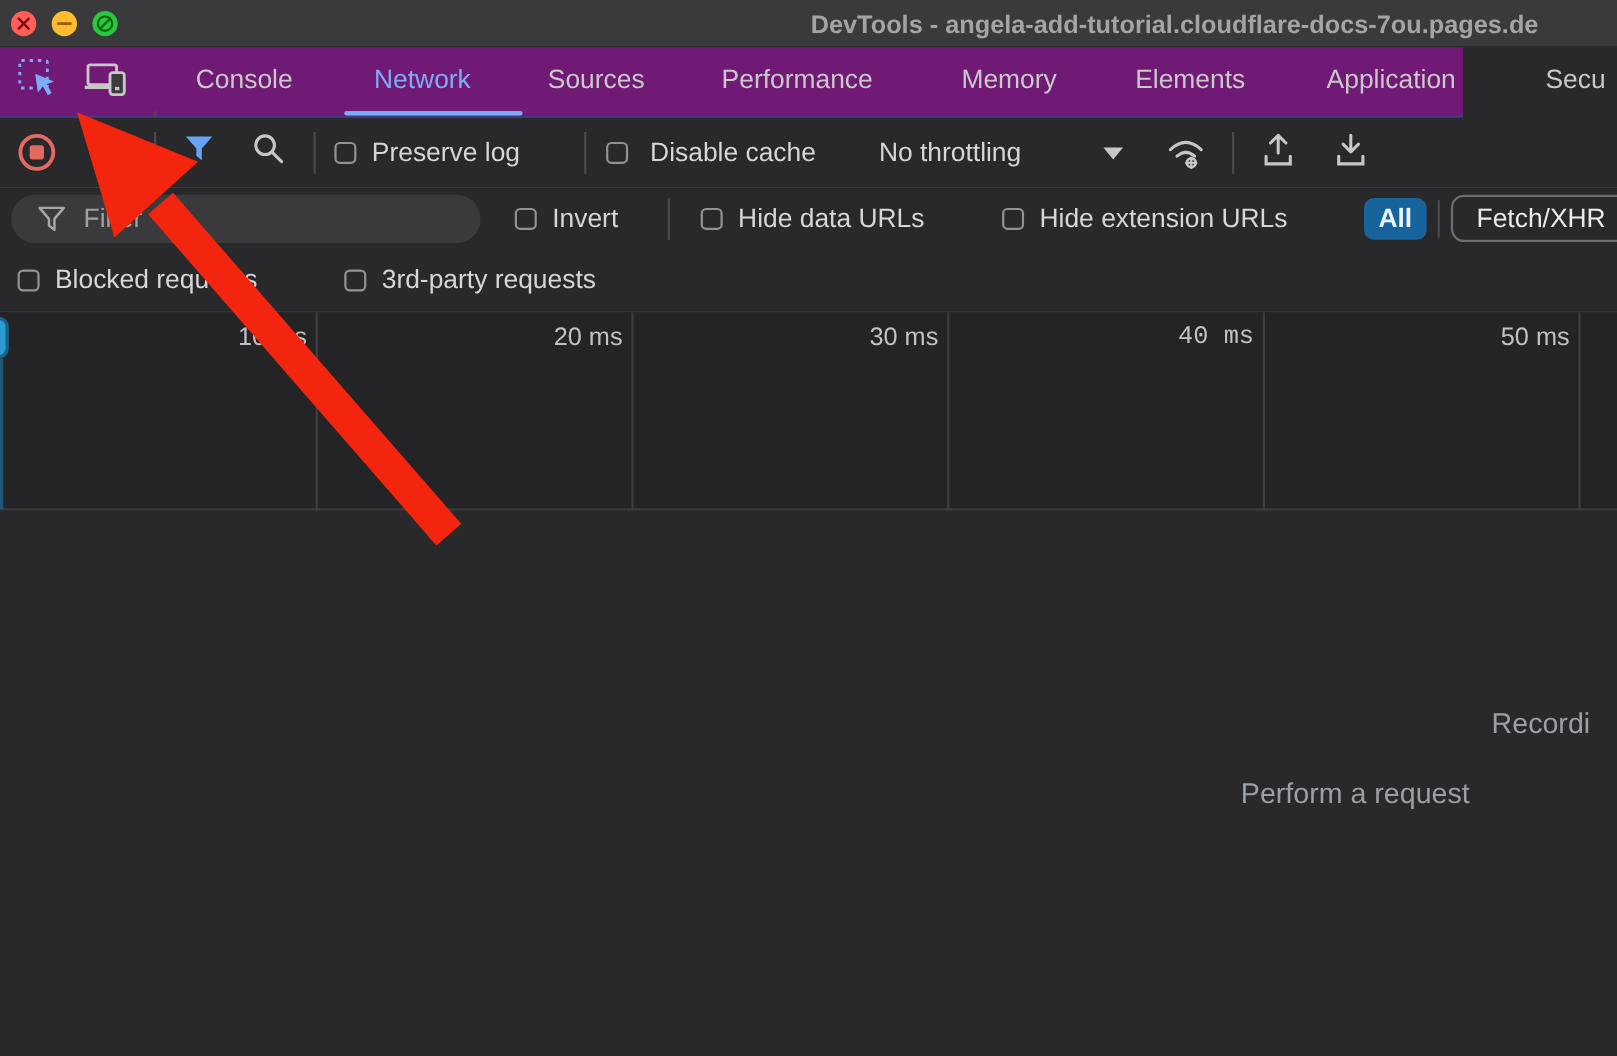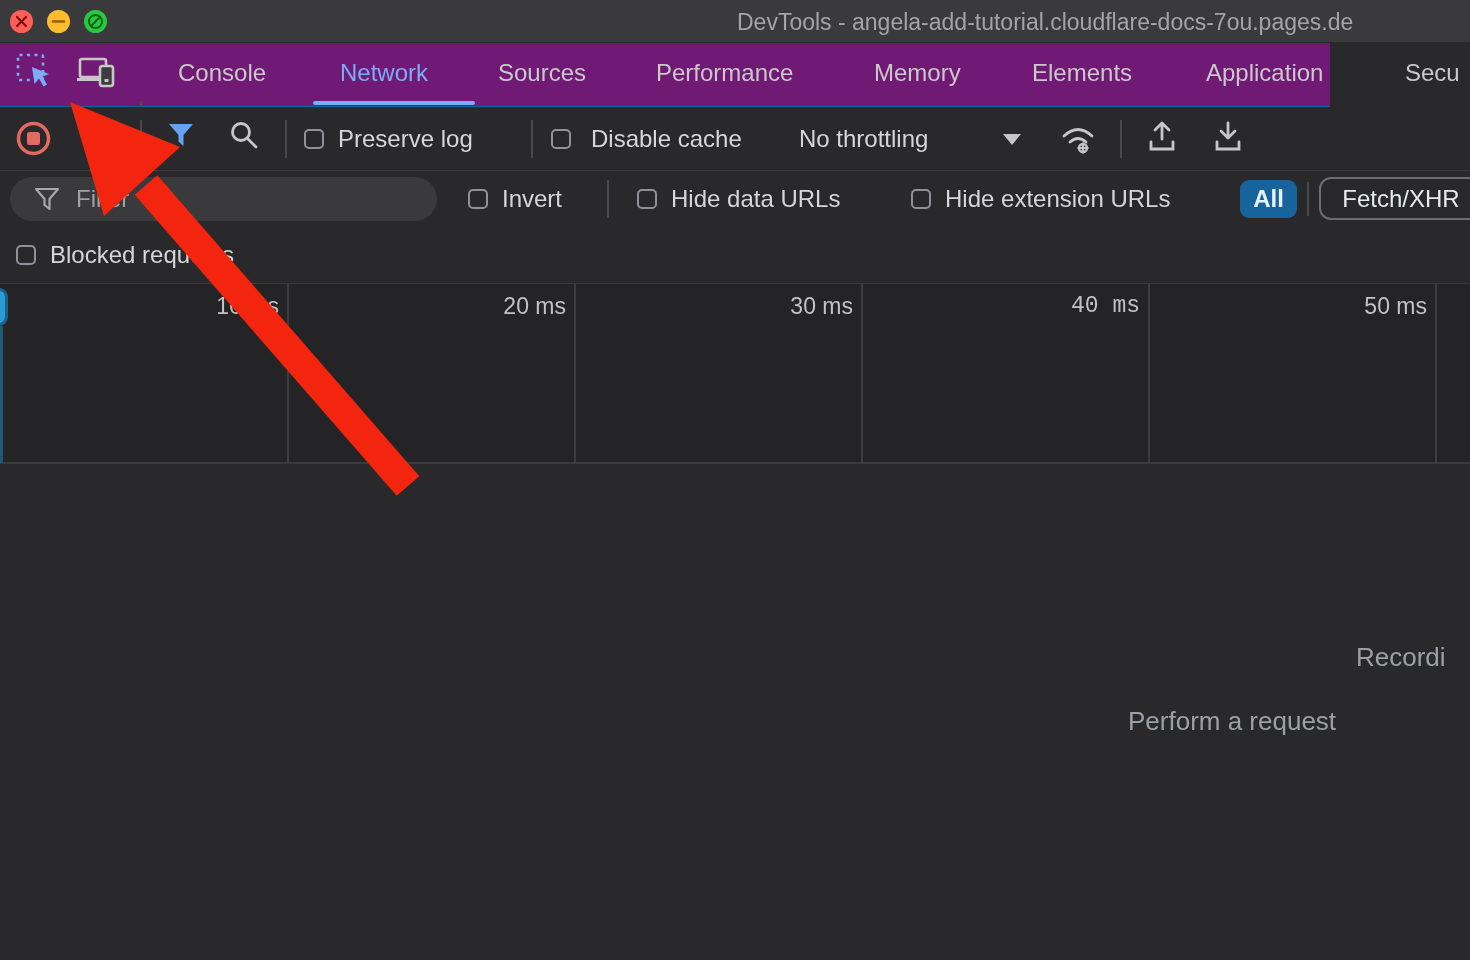--- a/index.html
+++ b/index.html
@@ -9,21 +9,21 @@
     background:#29292b;
     font-family:"Liberation Sans", sans-serif;
     color:#d6d6d6;
     -webkit-font-smoothing:antialiased;
   }
   .abs { position:absolute; }
 
   
   .titlebar { left:0; top:0; width:1470px; height:43px; background:#3a3a3c; border-bottom:1px solid #2a2a2a; }
   .tl-dot { position:absolute; top:10px; width:23px; height:23px; border-radius:50%; }
-  .title-text { position:absolute; left:737px; top:9px; font-size:23px; font-weight:400; color:#a4a4a4; white-space:nowrap; }
+  .title-text { position:absolute; left:737px; top:9px; font-size:23px; font-weight:700; color:#a4a4a4; white-space:nowrap; }
 
   
   .tabbar { left:0; top:43px; width:1330px; height:64px; background:#701a75; border-bottom:1px solid #0369a1; }
   .tab { position:absolute; top:0; height:60px; display:flex; align-items:center; font-size:24px; color:#c9c9c9; white-space:nowrap; }
   .tab.active { color:#7cacf8; }
   .tab-underline { position:absolute; left:313px; top:58px; width:162px; height:4px; background:#7cacf8; border-radius:2px; }
   .vdiv { position:absolute; width:2px; background:#4a4a4a; }
 
   
   .toolbar { left:0; top:107px; width:1470px; height:64px; background:#29292b; border-bottom:1px solid #3a3a3c; }
@@ -216,20 +216,24 @@
     </div>
     <div class="btn-all">All</div>
     <div class="vdiv" style="left:1307px; top:11px; height:34px;"></div>
     <div class="btn-chip">Fetch/XHR</div>
   </div>
 
   <div class="abs filterrow2">
     <div class="cb-group" style="left:16px; top:6px;">
       <div class="checkbox"></div>
       <div class="cb-label">Blocked requests</div>
+    </div>
+    <div class="cb-group" style="left:313px; top:6px;">
+      <div class="checkbox"></div>
+      <div class="cb-label">3rd-party requests</div>
     </div>
   </div>
 
   <div class="abs timeline">
     <div class="gridline" style="left:287px;"></div>
     <div class="gridline" style="left:574px;"></div>
     <div class="gridline" style="left:861px;"></div>
     <div class="gridline" style="left:1148px;"></div>
     <div class="gridline" style="left:1435px;"></div>
     <div class="tick-label" style="left:149px;">10 ms</div>

